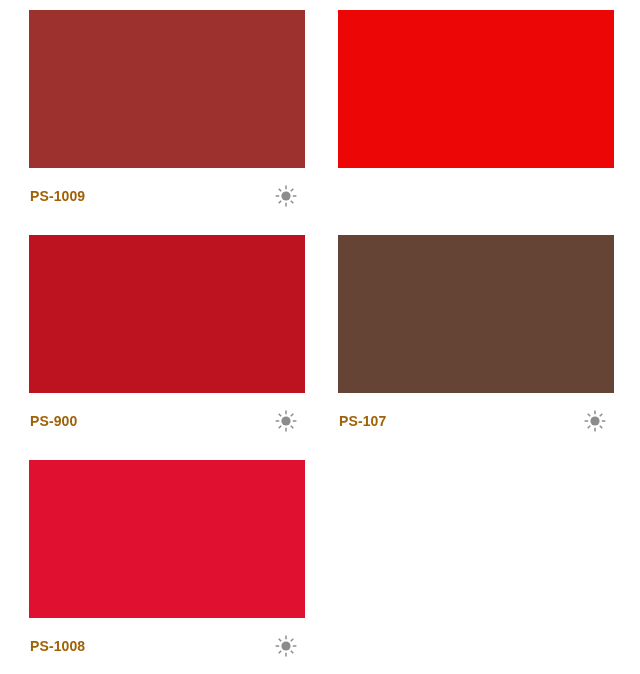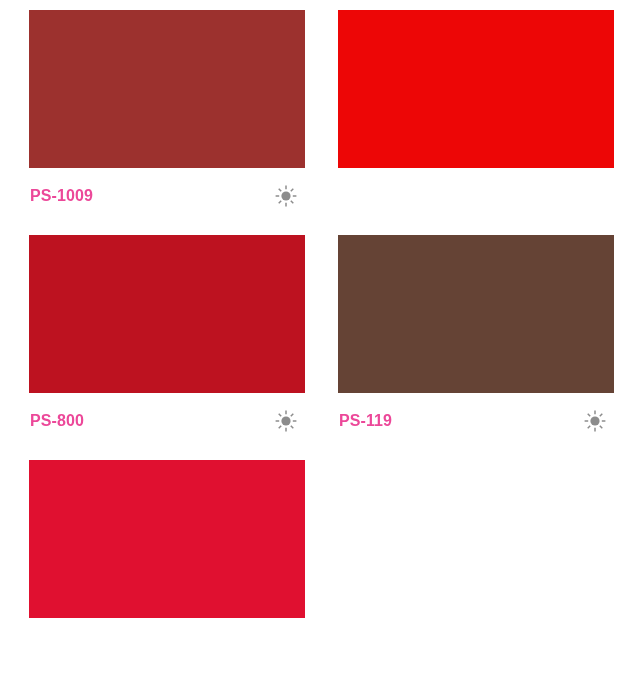--- a/index.html
+++ b/index.html
@@ -47,23 +47,23 @@
     height: 55px;
     flex: 0 0 55px;
     display: flex;
     align-items: center;
     justify-content: space-between;
     padding: 0 2px 0 1px;
     box-sizing: border-box;
   }
 
   .swatch-label {
-    font-size: 16px;
+    font-size: 14px;
     font-weight: bold;
-    color: #ec4899;
+    color: #a16207;
     letter-spacing: 0.1px;
     line-height: 1;
     white-space: nowrap;
   }
 
   .sun-icon {
     width: 22px;
     height: 22px;
     display: block;
     flex: 0 0 22px;
@@ -97,21 +97,21 @@
     </div>
   </div>
 
   <div class="swatch-card">
     <div class="swatch-color" style="background-color: rgb(237, 6, 6);"></div>
   </div>
 
   <div class="swatch-card">
     <div class="swatch-color" style="background-color: rgb(189, 18, 32);"></div>
     <div class="swatch-footer">
-      <span class="swatch-label">PS-800</span>
+      <span class="swatch-label">PS-900</span>
       <span class="sun-icon">
         <svg viewBox="0 0 22 22" width="22" height="22" xmlns="http://www.w3.org/2000/svg">
           <circle cx="11" cy="11" r="4.6" fill="#8c8c8c"></circle>
           <g stroke="#8c8c8c" stroke-width="1.5" stroke-linecap="butt">
             <line x1="11" y1="0.6" x2="11" y2="4.2"></line>
             <line x1="11" y1="17.8" x2="11" y2="21.4"></line>
             <line x1="0.6" y1="11" x2="4.2" y2="11"></line>
             <line x1="17.8" y1="11" x2="21.4" y2="11"></line>
             <line x1="3.7" y1="3.7" x2="6.2" y2="6.2"></line>
             <line x1="15.8" y1="15.8" x2="18.3" y2="18.3"></line>
@@ -119,36 +119,54 @@
             <line x1="6.2" y1="15.8" x2="3.7" y2="18.3"></line>
           </g>
         </svg>
       </span>
     </div>
   </div>
 
   <div class="swatch-card">
     <div class="swatch-color" style="background-color: rgb(101, 67, 53);"></div>
     <div class="swatch-footer">
-      <span class="swatch-label">PS-119</span>
+      <span class="swatch-label">PS-107</span>
       <span class="sun-icon">
         <svg viewBox="0 0 22 22" width="22" height="22" xmlns="http://www.w3.org/2000/svg">
           <circle cx="11" cy="11" r="4.6" fill="#8c8c8c"></circle>
           <g stroke="#8c8c8c" stroke-width="1.5" stroke-linecap="butt">
             <line x1="11" y1="0.6" x2="11" y2="4.2"></line>
             <line x1="11" y1="17.8" x2="11" y2="21.4"></line>
             <line x1="0.6" y1="11" x2="4.2" y2="11"></line>
             <line x1="17.8" y1="11" x2="21.4" y2="11"></line>
             <line x1="3.7" y1="3.7" x2="6.2" y2="6.2"></line>
             <line x1="15.8" y1="15.8" x2="18.3" y2="18.3"></line>
             <line x1="18.3" y1="3.7" x2="15.8" y2="6.2"></line>
             <line x1="6.2" y1="15.8" x2="3.7" y2="18.3"></line>
           </g>
         </svg>
       </span>
     </div>
   </div>
 
   <div class="swatch-card">
     <div class="swatch-color" style="background-color: rgb(224, 16, 48);"></div>
+    <div class="swatch-footer">
+      <span class="swatch-label">PS-1008</span>
+      <span class="sun-icon">
+        <svg viewBox="0 0 22 22" width="22" height="22" xmlns="http://www.w3.org/2000/svg">
+          <circle cx="11" cy="11" r="4.6" fill="#8c8c8c"></circle>
+          <g stroke="#8c8c8c" stroke-width="1.5" stroke-linecap="butt">
+            <line x1="11" y1="0.6" x2="11" y2="4.2"></line>
+            <line x1="11" y1="17.8" x2="11" y2="21.4"></line>
+            <line x1="0.6" y1="11" x2="4.2" y2="11"></line>
+            <line x1="17.8" y1="11" x2="21.4" y2="11"></line>
+            <line x1="3.7" y1="3.7" x2="6.2" y2="6.2"></line>
+            <line x1="15.8" y1="15.8" x2="18.3" y2="18.3"></line>
+            <line x1="18.3" y1="3.7" x2="15.8" y2="6.2"></line>
+            <line x1="6.2" y1="15.8" x2="3.7" y2="18.3"></line>
+          </g>
+        </svg>
+      </span>
+    </div>
   </div>
 
 </div>
 
 </body></html>

